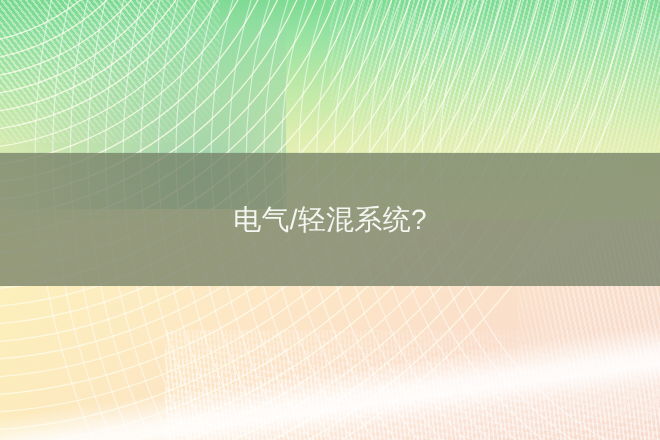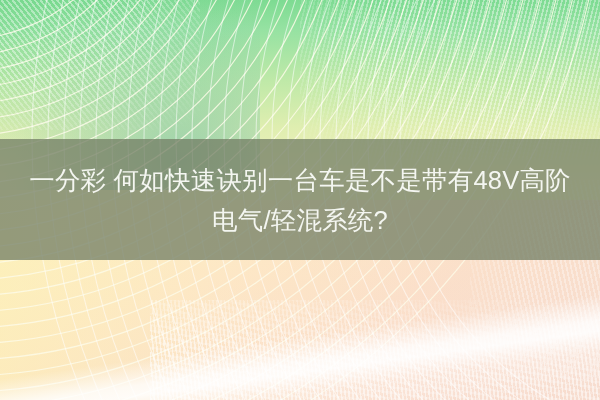--- a/index.html
+++ b/index.html
@@ -257,17 +257,16 @@
   </div>
 
   <div id="moire-tl" class="layer"></div>
   <div id="moire-tr" class="layer"></div>
   <div id="moire-r" class="layer"></div>
   <div id="moire-br" class="layer"></div>
 
   <div id="sweep" class="layer"></div>
 
   <div id="caption-band">
-    <div class="caption-line" id="caption-line-1">一分彩 何如快速诀别一台车是不是带有48V高阶</div>
     <div class="caption-line" id="caption-line-2">电气/轻混系统?</div>
   </div>
 
 </div>
 
 </body></html>

